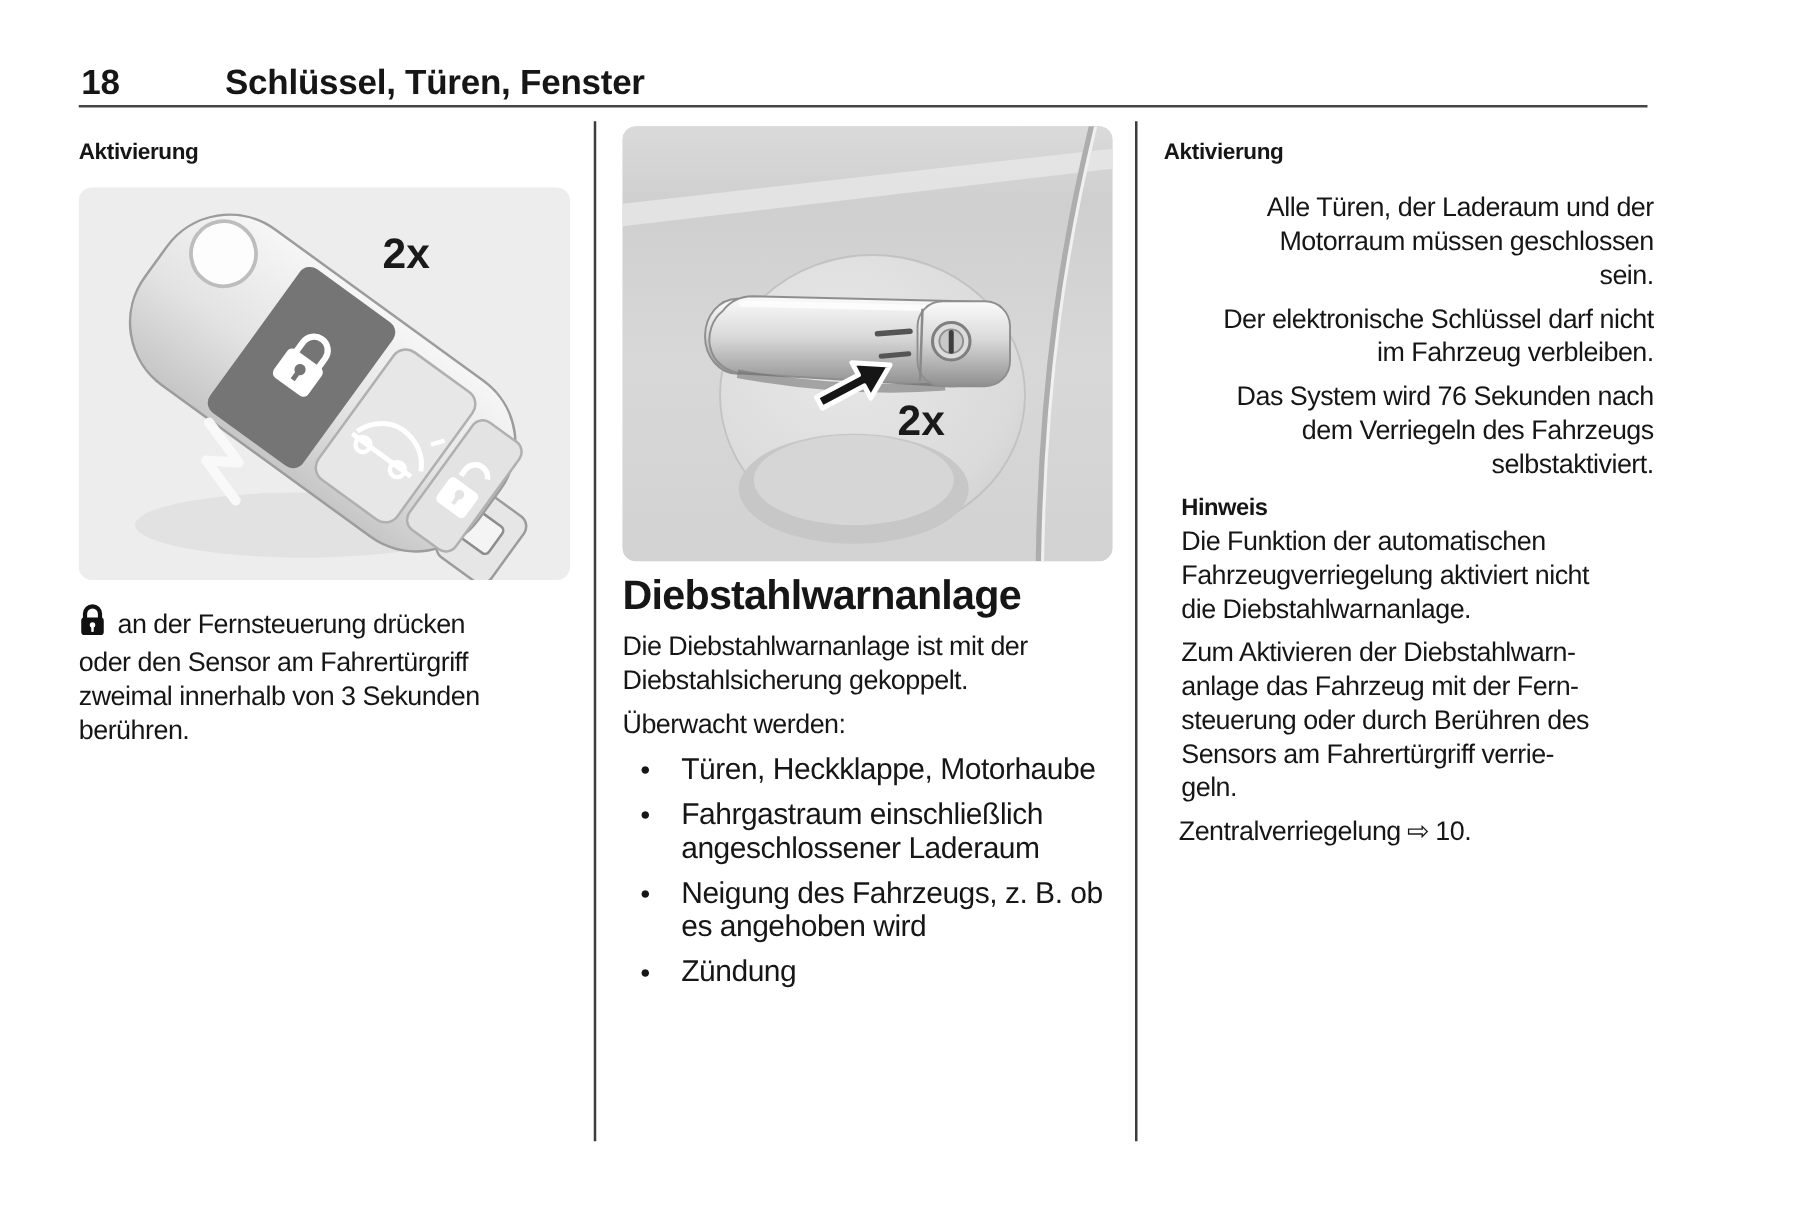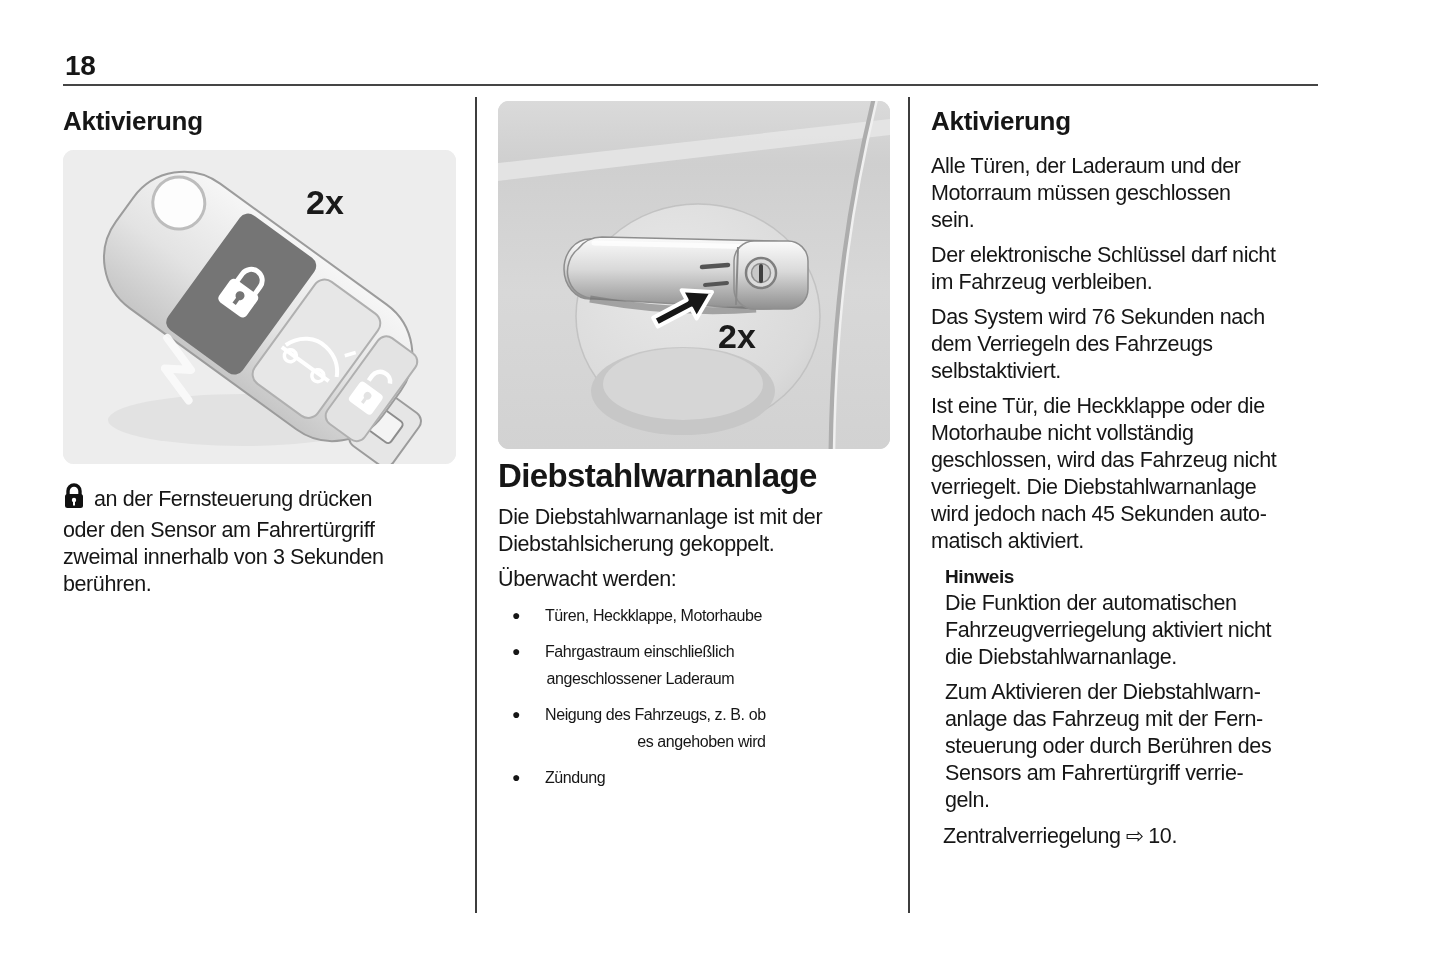--- a/index.html
+++ b/index.html
@@ -13,57 +13,58 @@
 
   .col-sep { position:absolute; top:97px; height:816px; width:2px; background:#3d3d3d; }
   .sep1 { left:475px; }
   .sep2 { left:908px; }
 
   .col { position:absolute; }
   .col-left  { left:63px;  top:106px; width:393px; }
   .col-mid   { left:498px; top:101px; width:392px; }
   .col-right { left:931px; top:106px; width:392px; }
 
-  .h-sub  { font-size:26px; font-weight:bold; line-height:30px; letter-spacing:-0.3px; }
+  .h-sub  { font-size:18px; font-weight:bold; line-height:30px; letter-spacing:-0.3px; }
   .h-main { font-size:33px; font-weight:bold; line-height:38px; letter-spacing:-0.6px; margin-top:8px; }
 
   .para { font-size:21.5px; line-height:27px; letter-spacing:-0.4px; white-space:pre; }
   .para span { white-space:pre; }
 
   .figure { overflow:hidden;border-radius:11px; }
   .key-figure { margin-top:14px; width:393px; height:314px; background:#ededed; }
   .handle-figure { width:392px; height:348px; background:#d4d4d4; }
 
   .col-left .para { margin-top:19px; white-space:normal; }
   .col-left .para .instr-text { white-space:pre; }
   .lock-inline { display:inline-block; vertical-align:-4px; margin-right:9px; }
 
   .intro-para { margin-top:9px; }
   .list-intro { margin-top:8px; }
   .bullet-list { margin-top:0; }
   .bullet-item { display:flex; margin-top:9px; }
   .bullet { flex:0 0 47px; padding-left:14px; font-size:14px; line-height:27px; }
-  .bullet-text { font-size:16px; line-height:27px; letter-spacing:-0.4px; white-space:pre;text-align:right; }
-
-  .rp { margin-top:8px; }
+  .bullet-text { font-size:24px; line-height:27px; letter-spacing:-0.4px; white-space:pre; }
+
+  .rp { margin-top:8px;text-align:right; }
   .rp-first { margin-top:17px; }
   .note-block { margin-top:8px; padding-left:14px; }
   .note-title { font-size:19px; line-height:27px; font-weight:bold; letter-spacing:-0.4px; }
   .post-note { margin-top:8px; padding-left:14px; }
   .reference { margin-top:8px; padding-left:12px; font-size:21.5px; line-height:27px; letter-spacing:-0.4px; }
   .ref-arrow { font-family:"DejaVu Sans",sans-serif; margin:0 5px; }
 
   svg text { font-family:"Liberation Sans","DejaVu Sans",sans-serif; }
 </style>
 </head>
 <body>
 
 <div class="page">
 
   <div class="page-number">18</div>
+  <div class="chapter-title">Schlüssel, Türen, Fenster</div>
   <div class="header-rule"></div>
   <div class="col-sep sep1"></div>
   <div class="col-sep sep2"></div>
 
   <div class="col col-left">
     <div class="h-sub">Aktivierung</div>
 
     <div class="figure key-figure">
       <svg width="393" height="314" viewBox="0 0 393 314">
         <defs>
@@ -200,26 +201,20 @@
   <div class="col col-right">
     <div class="h-sub">Aktivierung</div>
     <div class="para rp rp-first">Alle Türen, der Laderaum und der
 Motorraum müssen geschlossen
 sein.</div>
     <div class="para rp">Der elektronische Schlüssel darf nicht
 im Fahrzeug verbleiben.</div>
     <div class="para rp">Das System wird 76 Sekunden nach
 dem Verriegeln des Fahrzeugs
 selbstaktiviert.</div>
-    <div class="para rp">Ist eine Tür, die Heckklappe oder die
-Motorhaube nicht vollständig
-geschlossen, wird das Fahrzeug nicht
-verriegelt. Die Diebstahlwarnanlage
-wird jedoch nach 45 Sekunden auto-
-matisch aktiviert.</div>
 
     <div class="note-block">
       <div class="note-title">Hinweis</div>
       <div class="para">Die Funktion der automatischen
 Fahrzeugverriegelung aktiviert nicht
 die Diebstahlwarnanlage.</div>
     </div>
 
     <div class="para post-note">Zum Aktivieren der Diebstahlwarn-
 anlage das Fahrzeug mit der Fern-

